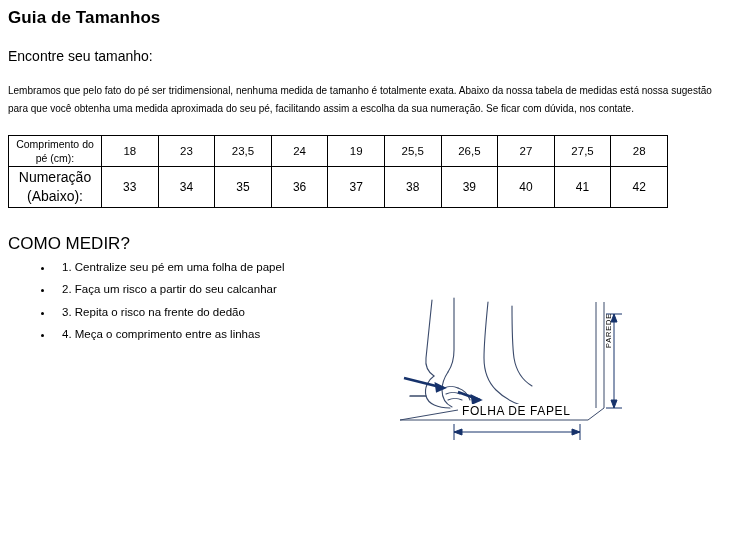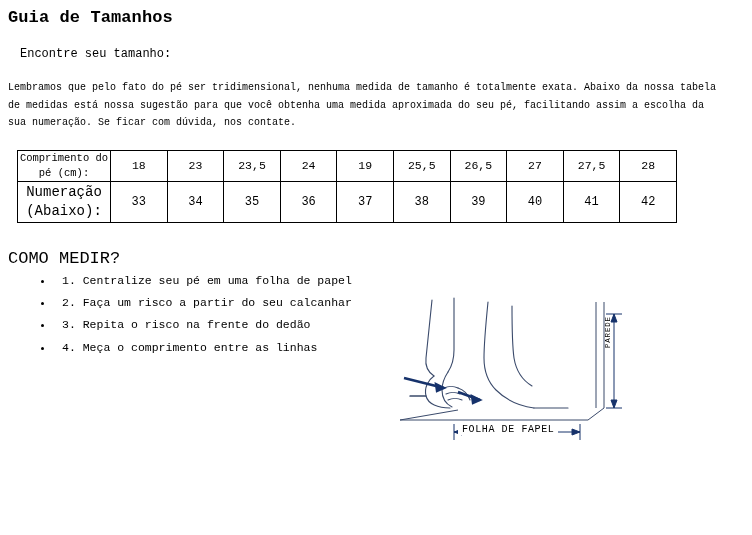--- a/index.html
+++ b/index.html
@@ -14,43 +14,42 @@
     color: #000000;
     overflow: hidden;
     position: relative;
   }
   .page {
     position: relative;
     width: 752px;
     height: 392px;
     box-sizing: border-box;
     padding: 6px 16px 0 8px;
-    font-family: Liberation Mono, monospace;
   }
   .title {
     font-size: 17px;
     font-weight: bold;
     margin: 2px 0 0 0;
     letter-spacing: 0.1px;
   }
   .subtitle {
-    font-size: 12px;
-    margin: 20px 0 0 12px;
+    font-size: 14px;
+    margin: 20px 0 0 0;
     font-weight: normal;
   }
   .intro {
     font-size: 10px;
     line-height: 1.75;
     margin: 18px 0 0 0;
     width: 716px;
     text-align: left;
   }
   table.sizes {
     border-collapse: collapse;
-    margin: 18px 0 0 9px;
+    margin: 18px 0 0 0;
     width: 660px;
     table-layout: fixed;
   }
   table.sizes td {
     border: 1px solid #000000;
     text-align: center;
     vertical-align: middle;
     padding: 0;
   }
   td.rowhead {
@@ -104,22 +103,22 @@
     top: 348px;
     font-size: 7.5px;
     letter-spacing: 0.8px;
     transform: rotate(-90deg);
     transform-origin: left top;
     white-space: nowrap;
   }
   .paper-label {
     position: absolute;
     left: 458px;
-    top: 424px;
-    font-size: 10px;
+    top: 404px;
+    font-size: 12px;
     letter-spacing: 0.6px;
     background: #ffffff;
     padding: 0 4px;
     white-space: nowrap;
   }
 </style>
 </head>
 <body>
 
 <div class="page">

